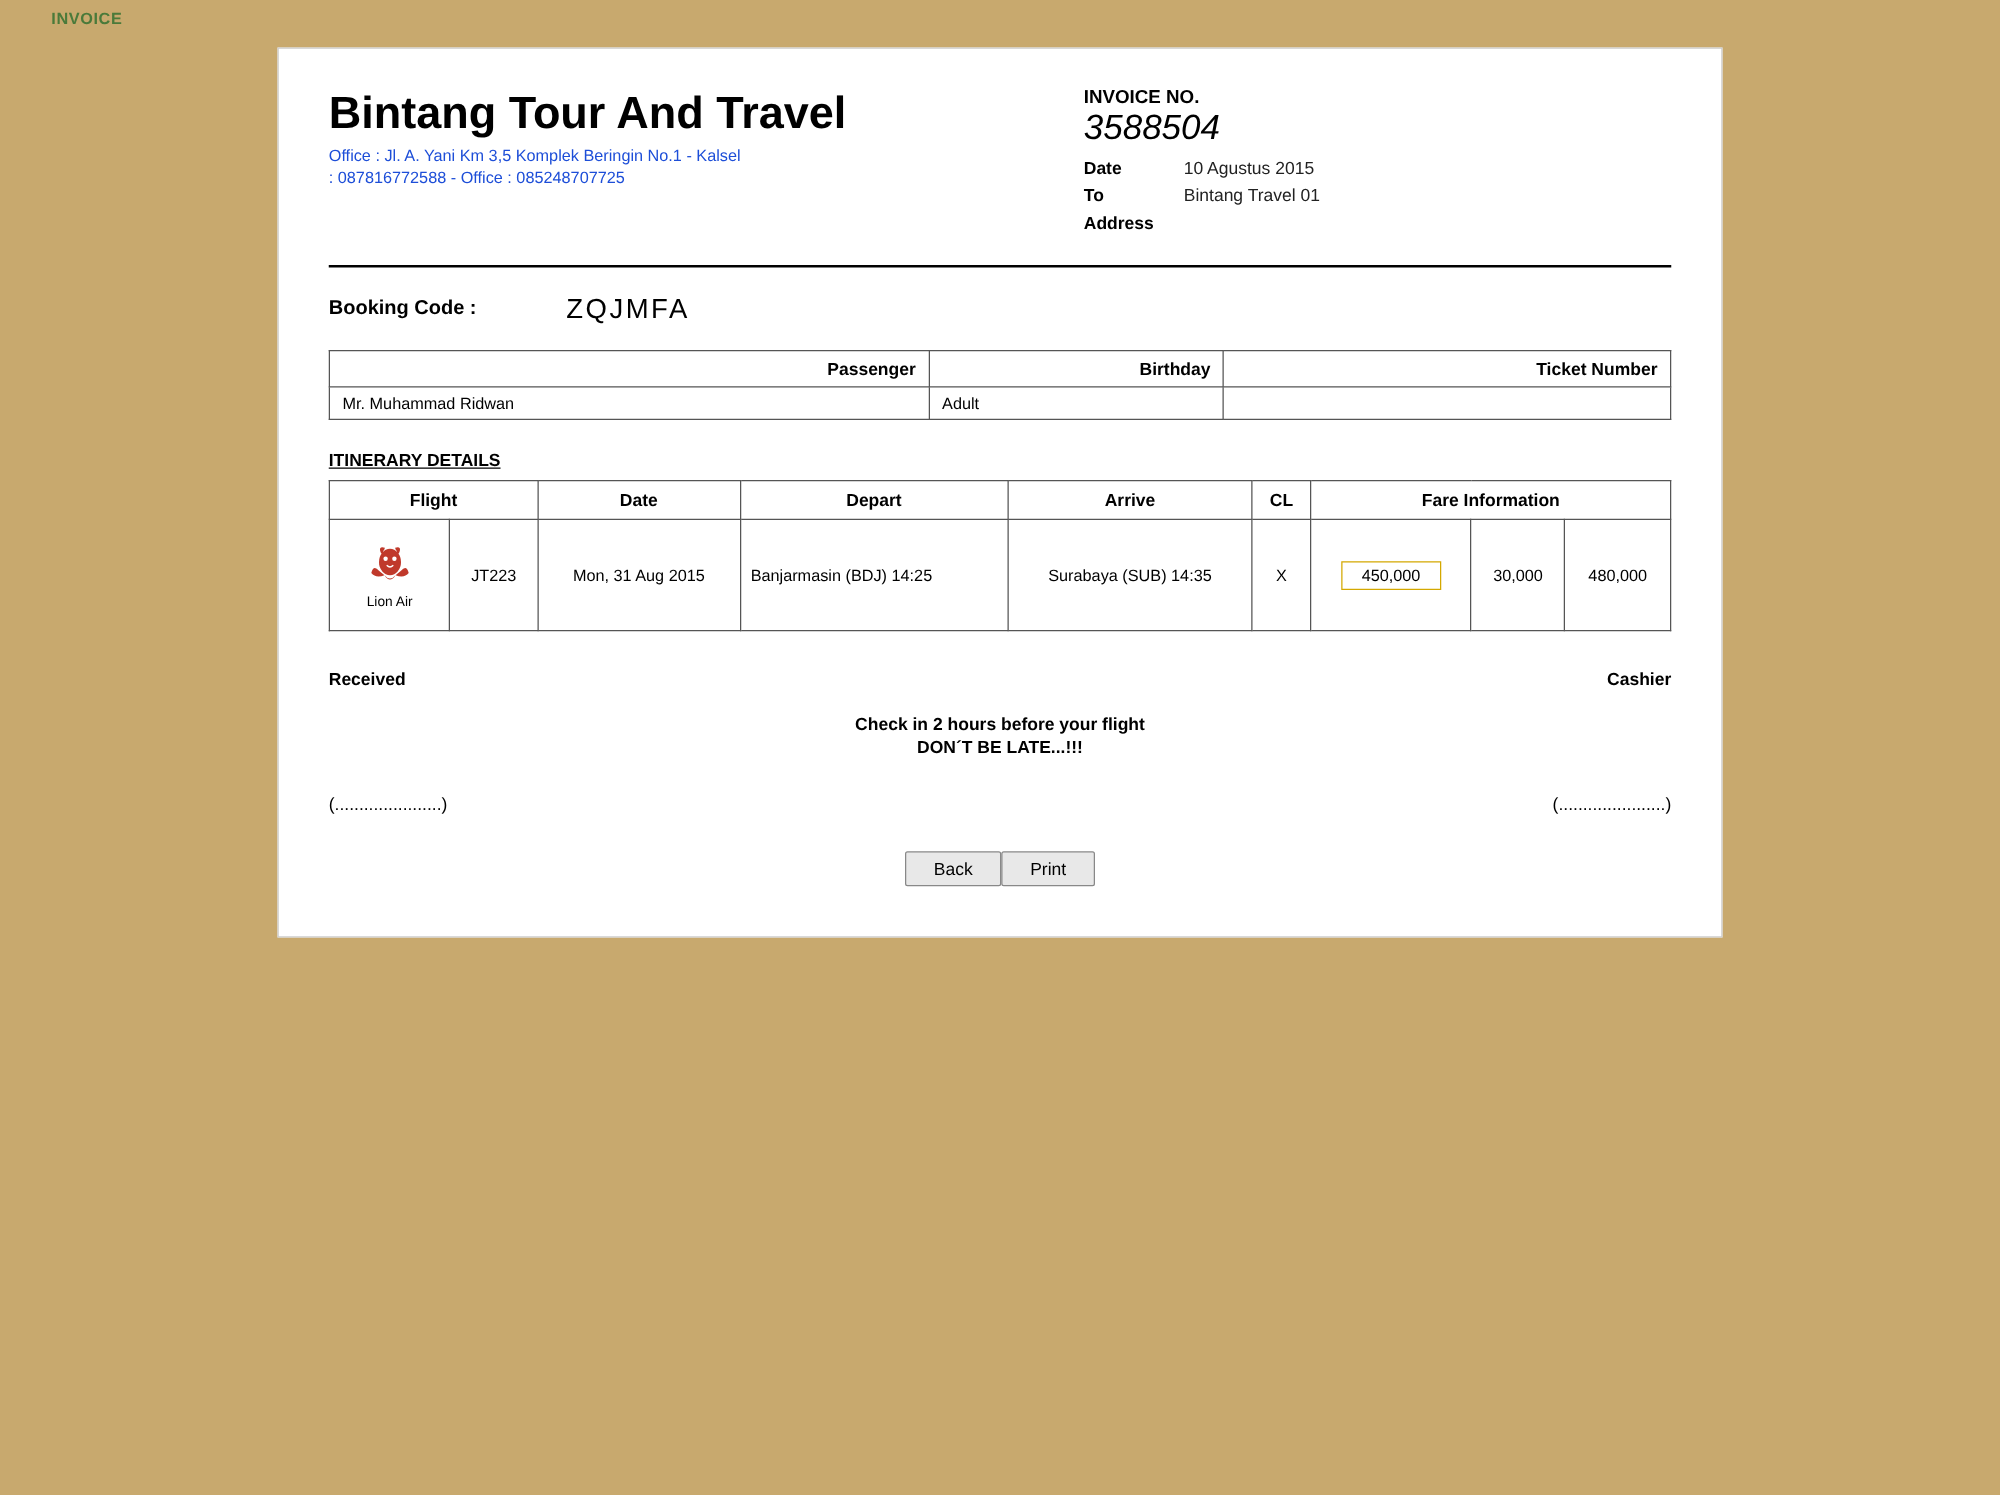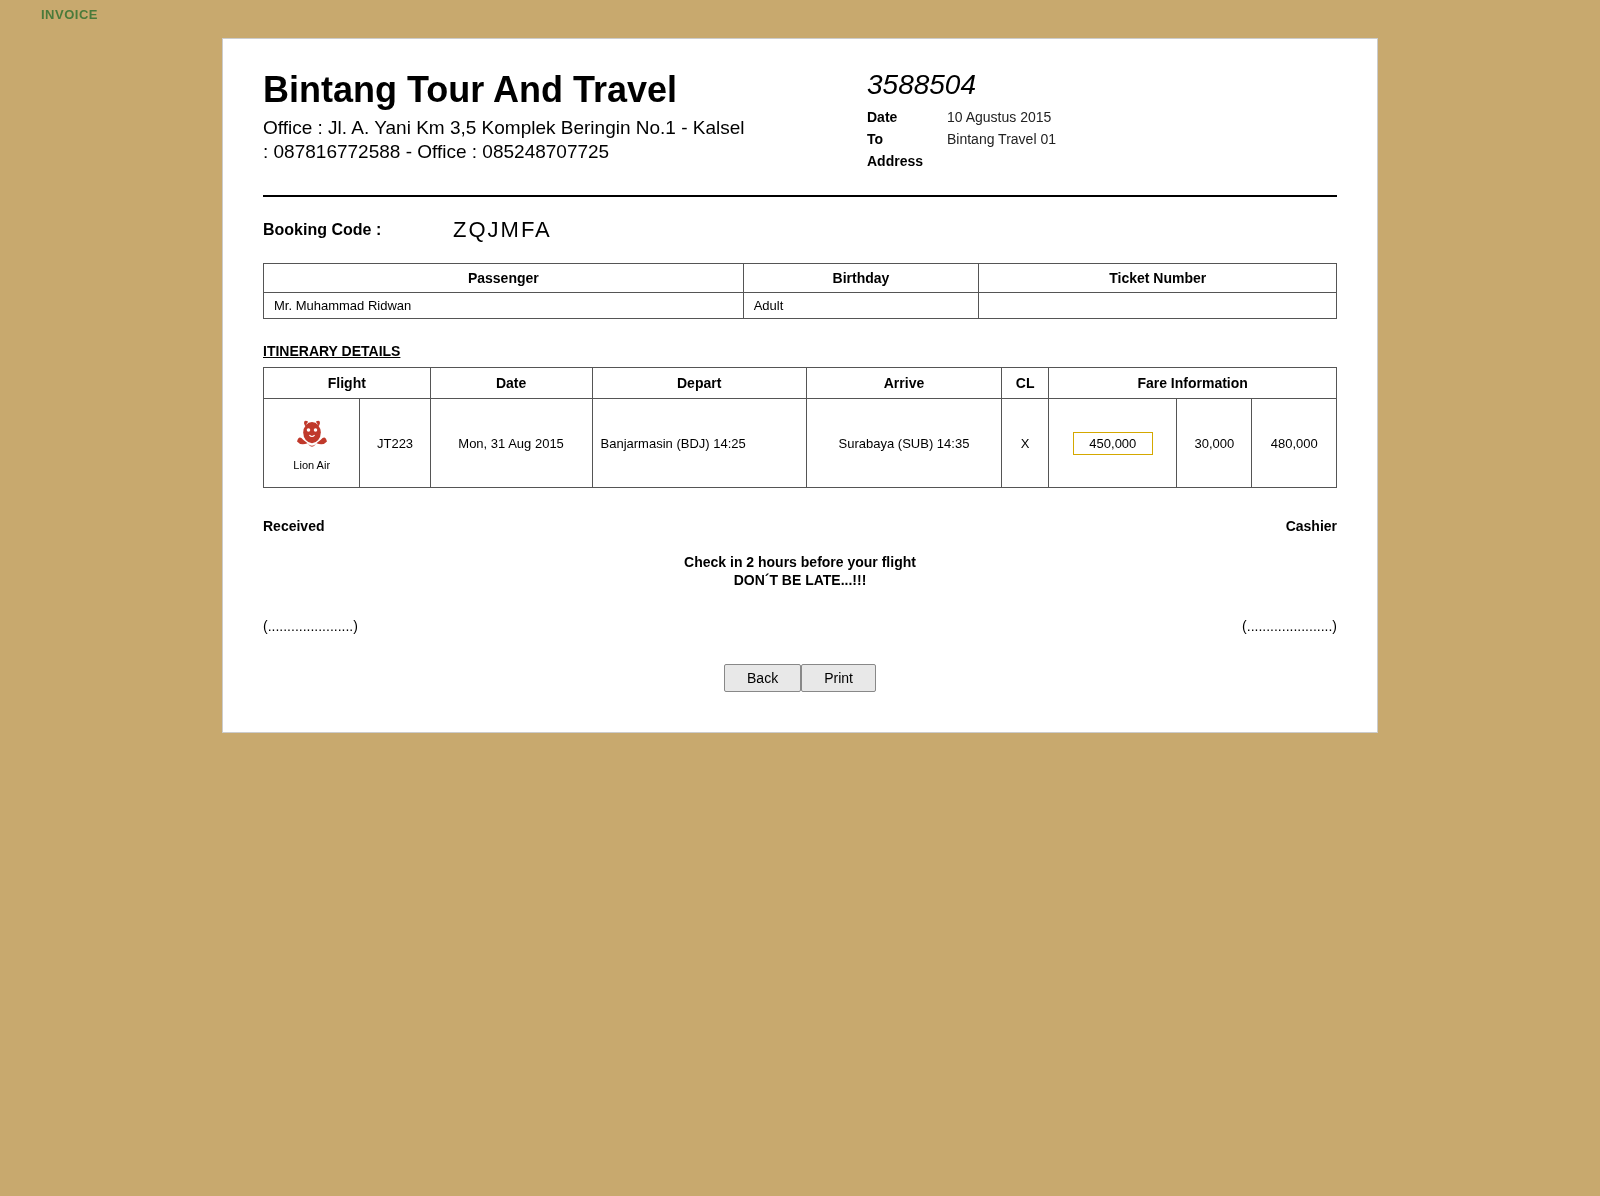--- a/index.html
+++ b/index.html
@@ -42,22 +42,22 @@
     .company-info {
       flex: 1.2;
     }
     .company-name {
       font-size: 36px;
       font-weight: bold;
       color: #000;
       margin-bottom: 6px;
     }
     .company-address {
-      font-size: 19px;
-      color: #000000;
+      font-size: 13px;
+      color: #1d4ed8;
       margin-bottom: 2px;
     }
     .invoice-meta {
       flex: 1;
       padding-left: 40px;
     }
     .invoice-no-label {
       font-weight: bold;
       font-size: 15px;
       color: #000;
@@ -108,21 +108,21 @@
     .passenger-table {
       width: 100%;
       border-collapse: collapse;
       margin-bottom: 24px;
     }
     .passenger-table th {
       border: 1px solid #555;
       padding: 6px 10px;
       background: #fff;
       font-weight: bold;
-      text-align: center;
+      text-align: right;
       font-size: 14px;
     }
     .passenger-table td {
       border: 1px solid #555;
       padding: 5px 10px;
       font-size: 13px;
     }
     
     .itinerary-title {
       font-weight: bold;
@@ -236,20 +236,21 @@
 
 <div class="page-wrapper">
 
   <div class="header-section">
     <div class="company-info">
       <div class="company-name">Bintang Tour And Travel</div>
       <div class="company-address">Office : Jl. A. Yani Km 3,5 Komplek Beringin No.1 - Kalsel</div>
       <div class="company-address">: 087816772588 - Office : 085248707725</div>
     </div>
     <div class="invoice-meta">
+      <div class="invoice-no-label">INVOICE NO.</div>
       <div class="invoice-no-value">3588504</div>
       <div class="meta-row">
         <span class="meta-label">Date</span>
         <span class="meta-value">10 Agustus 2015</span>
       </div>
       <div class="meta-row">
         <span class="meta-label">To</span>
         <span class="meta-value">Bintang Travel 01</span>
       </div>
       <div class="meta-row">

